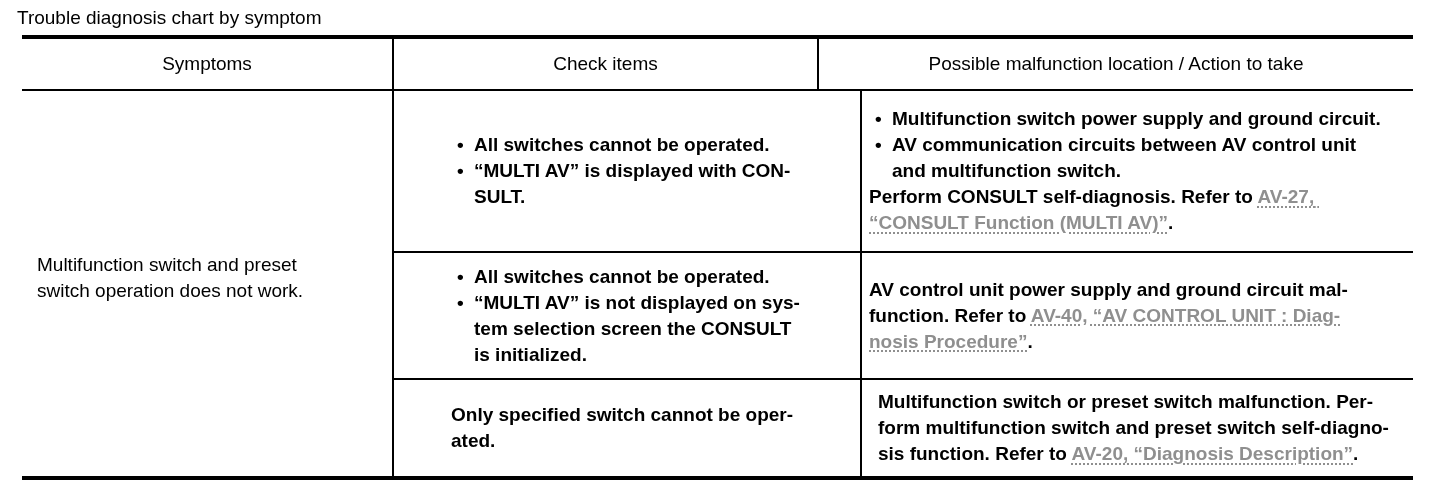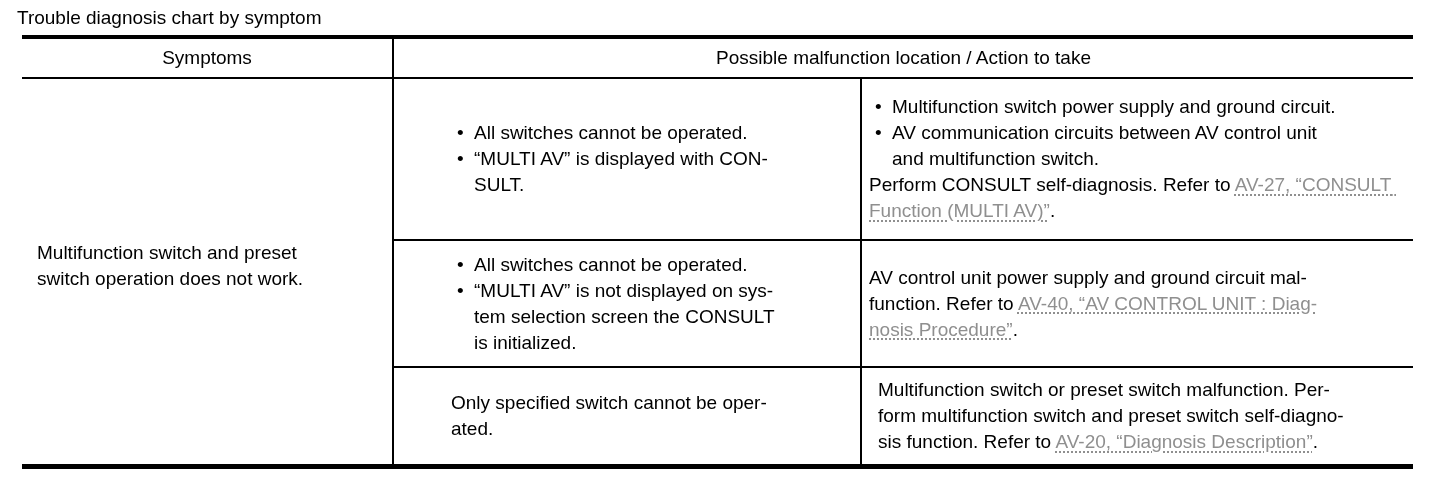--- a/index.html
+++ b/index.html
@@ -32,21 +32,21 @@
   }
   .thead {
     display: flex;
     border-bottom: 2px solid #000;
   }
   .th {
     display: flex;
     align-items: center;
     justify-content: center;
     font-size: 19px;
-    height: 38px;
+    height: 50px;
     box-sizing: border-box;
   }
   .c1 { width: 372px; border-right: 2px solid #000; }
   .c2 { width: 425px; border-right: 2px solid #000; }
   .c3 { flex: 1; }
   .tbody { display: flex; }
   .symptom-cell {
     width: 372px;
     border-right: 2px solid #000;
     box-sizing: border-box;
@@ -63,20 +63,21 @@
   .row1 { min-height: 160px; }
   .row2 { min-height: 125px; }
   .row3 { min-height: 96px; gap: 9px; }
   .td {
     box-sizing: border-box;
     display: flex;
     flex-direction: column;
     justify-content: center;
     font-size: 19px;
     line-height: 26px;
+    font-weight: bold;
   }
   .td.c2 { padding: 8px 8px 8px 14px; margin-left: 43px; }
   .td.c3 { padding: 8px 10px 8px 7px; }
   ul.bullets {
     list-style: none;
     margin: 0;
     padding: 0;
   }
   ul.bullets li {
     position: relative;
@@ -107,20 +108,21 @@
 <body>
 
 <div class="page">
 
   <div class="title">Trouble diagnosis chart by symptom</div>
 
   <div class="dtable">
 
     <div class="thead">
       <div class="th c1">Symptoms</div>
+      <div class="th c2">Check items</div>
       <div class="th c3">Possible malfunction location / Action to take</div>
     </div>
 
     <div class="tbody">
 
       <div class="symptom-cell">Multifunction switch and preset
 switch operation does not work.</div>
 
       <div class="rows">
 

